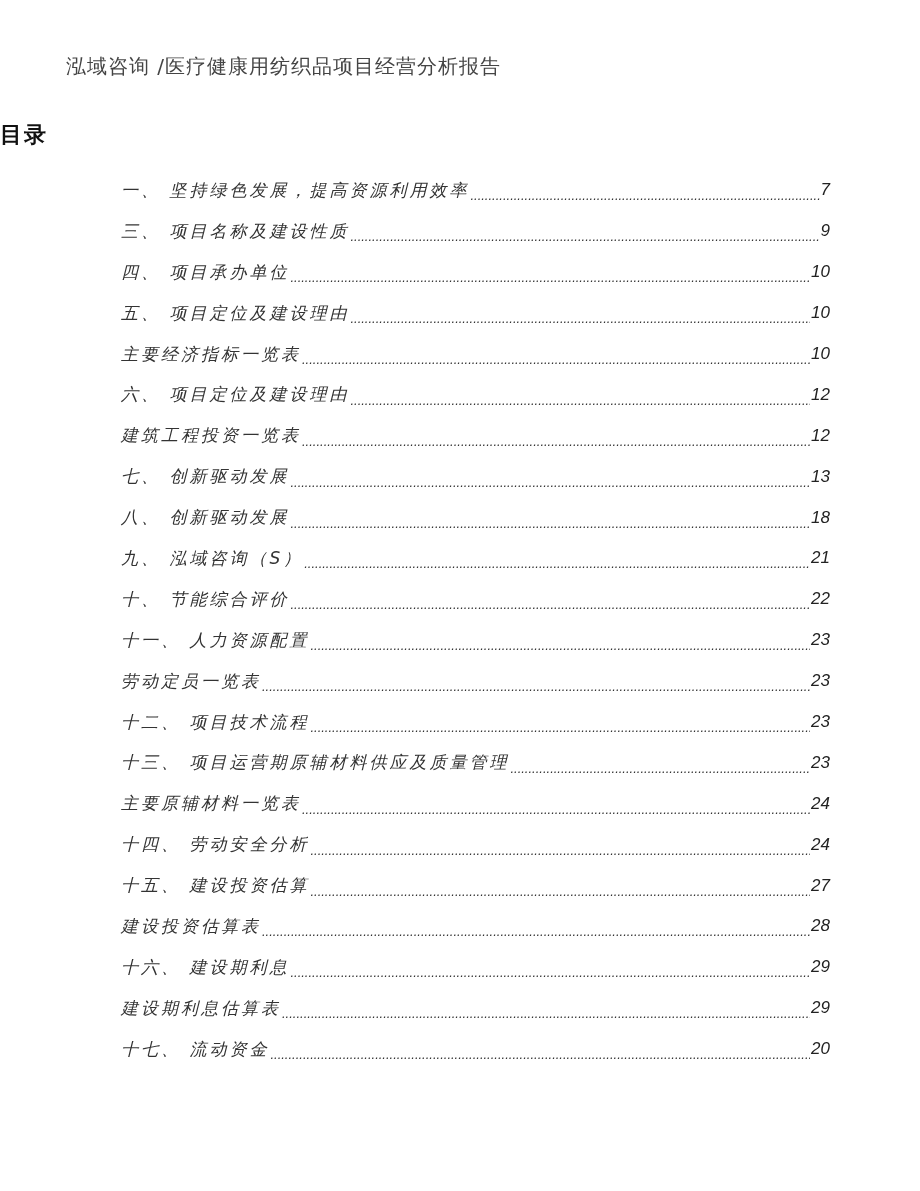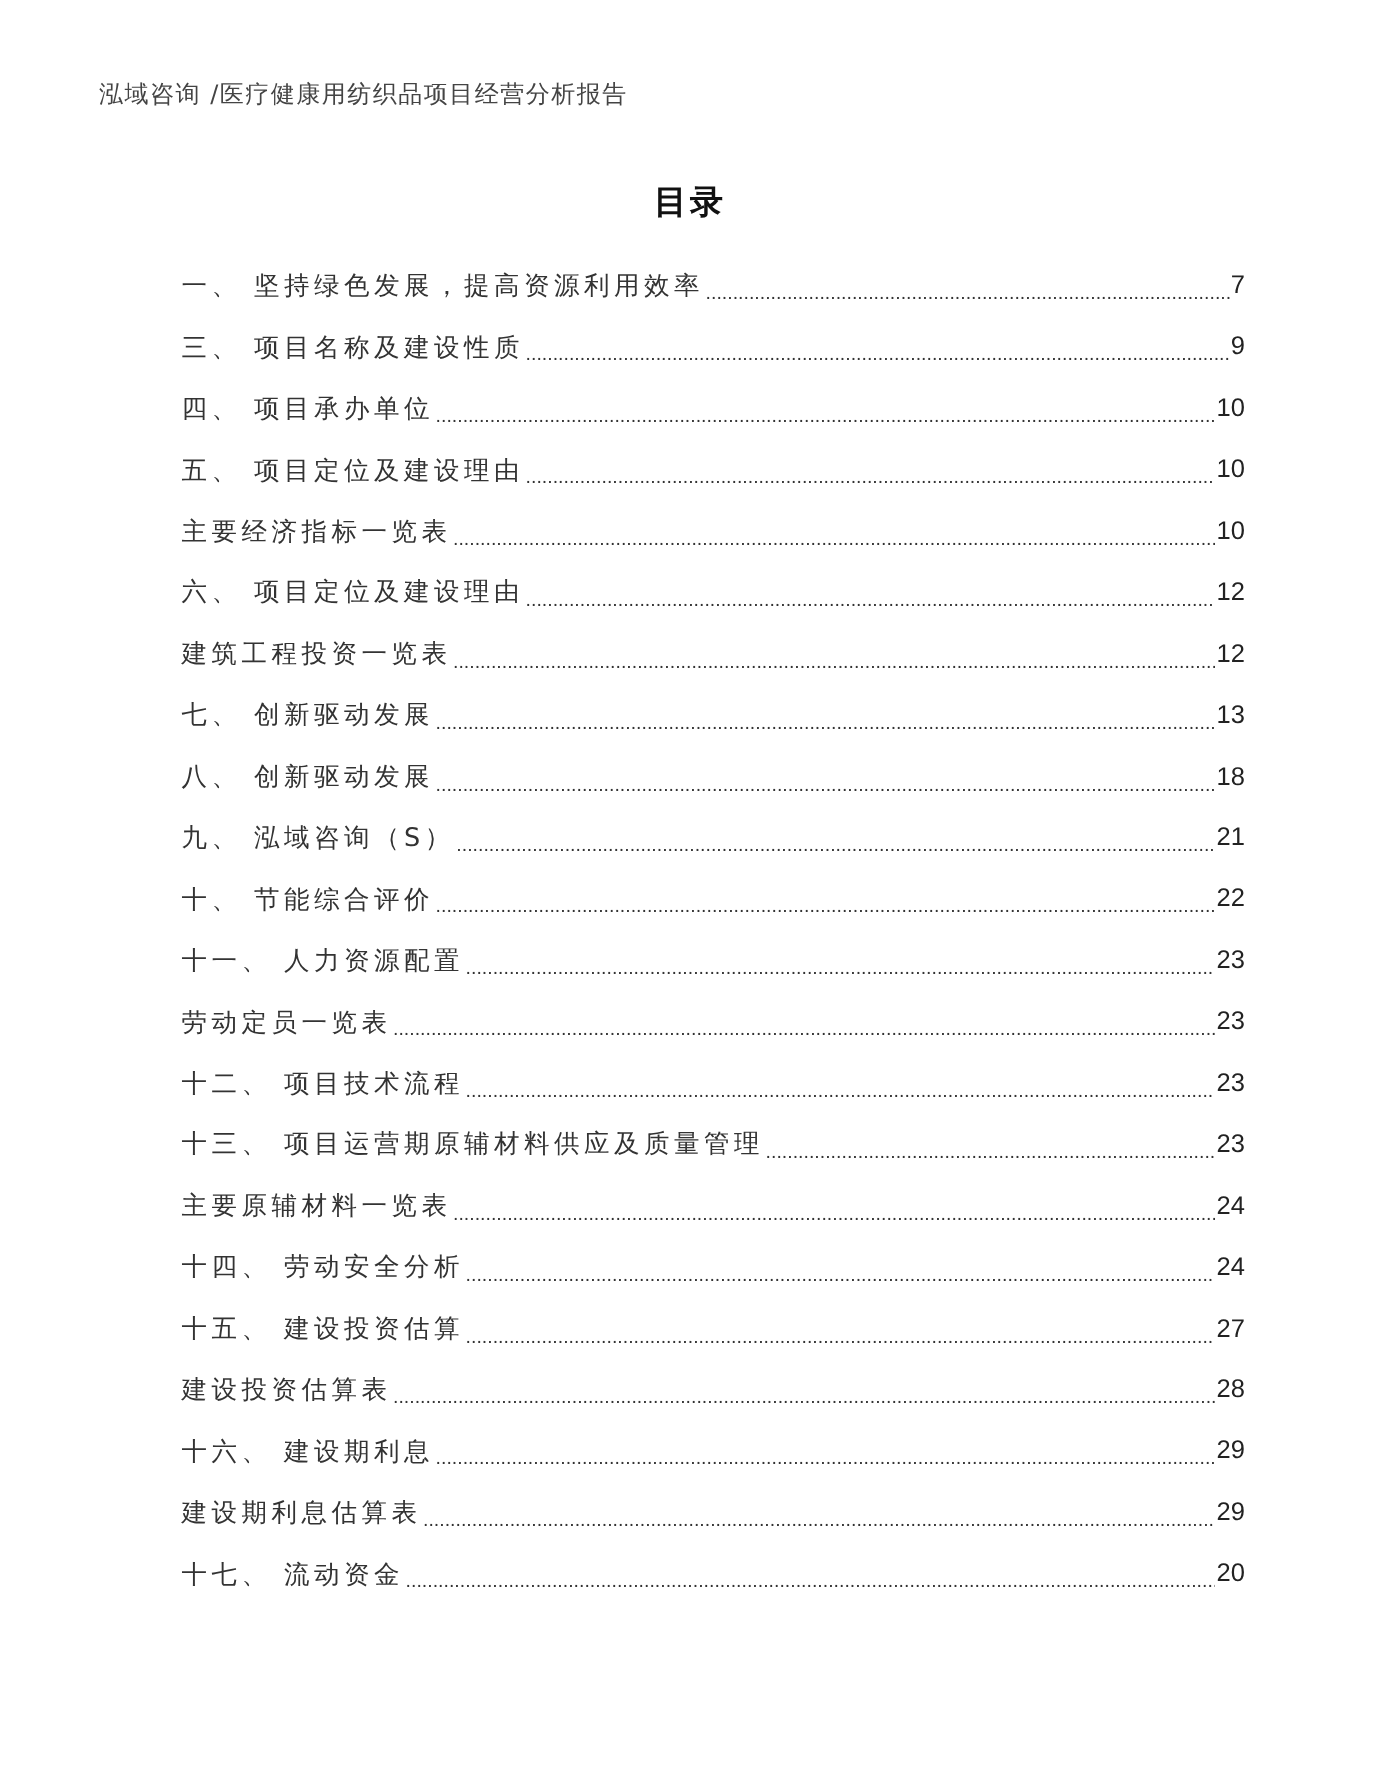--- a/index.html
+++ b/index.html
@@ -12,43 +12,44 @@
       height: 1191px;
       position: relative;
       overflow: hidden;
       font-family: "DejaVu Sans", "Liberation Sans", sans-serif;
       color: #222222;
     }
     .header {
       position: absolute;
       left: 66px;
       top: 53px;
-      font-size: 16px;
+      font-size: 20px;
       color: #444444;
       letter-spacing: 1px;
     }
     .title {
       position: absolute;
       left: 0;
       width: 920px;
       top: 120px;
-      text-align: center;
+      text-align: left;
       font-size: 22px;
       font-weight: bold;
       color: #111111;
       letter-spacing: 2px;
     }
     .toc {
       position: absolute;
       left: 121px;
       top: 170px;
       width: 709px;
       margin: 0;
       padding: 0;
       list-style: none;
+      font-style: italic;
     }
     .toc-item {
       height: 40.9px;
       display: flex;
       align-items: center;
       font-size: 17px;
       color: #333333;
       cursor: pointer;
     }
     .toc-label {

